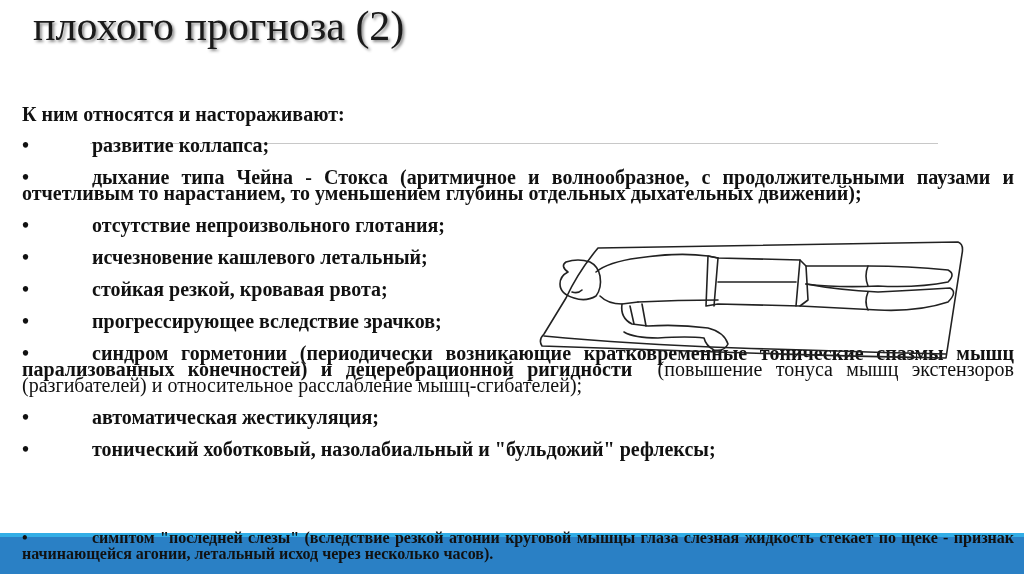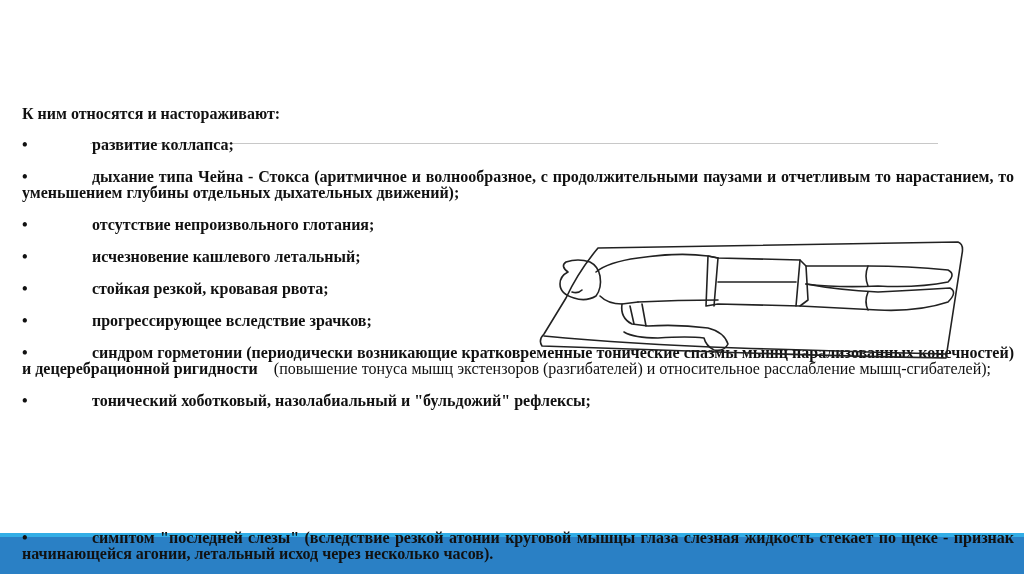--- a/index.html
+++ b/index.html
@@ -16,21 +16,21 @@
     text-shadow: 2px 2px 3px rgba(0,0,0,0.45);
     margin: 0;
   }
   .title span { display: block; }
   .rule {
     position: absolute; left: 90px; top: 143px; width: 848px; height: 1px;
     background: #c8c8c8;
   }
   .content {
     position: absolute; left: 22px; top: 106px; width: 992px;
-    font-size: 16px; font-weight: bold; line-height: 16px;
+    font-size: 20px; font-weight: bold; line-height: 16px;
   }
   .intro { margin: 0 0 15px 0; }
   .item { margin: 0 0 16px 0; text-align: justify; text-align-last: left; }
   .item .bullet { display: inline-block; width: 70px; }
   .item .normal { font-weight: normal; margin-left: 12px; }
   .illustration {
     position: absolute; left: 538px; top: 232px; width: 428px; height: 128px;
   }
   .footer-band {
     position: absolute; left: 0; top: 533px; width: 1024px; height: 41px;
@@ -40,20 +40,21 @@
     position: absolute; left: 0; top: 0; width: 100%; height: 4px;
     background: #33aee6;
   }
   .last-item-wrap { position: absolute; left: 22px; top: 514px; width: 992px; z-index: 2;
     font-size: 16px; font-weight: bold; line-height: 16px; text-align: justify; text-align-last: left; }
 </style>
 </head>
 <body>
 
 <h1 class="title">
+  <span>плохого прогноза (2)</span>
 </h1>
 
 <div class="rule"></div>
 
 <div class="content">
   <p class="intro">К ним относятся и настораживают:</p>
 
   <p class="item"><span class="bullet">•</span><span>развитие коллапса;</span></p>
 
   <p class="item"><span class="bullet">•</span><span>дыхание типа Чейна - Стокса (аритмичное и волнообразное, с продолжительными паузами и отчетливым то нарастанием, то уменьшением глубины отдельных дыхательных движений);</span></p>
@@ -62,20 +63,21 @@
   <p class="item"><span class="bullet">•</span><span>отсутствие непроизвольного глотания;</span></p>
 
   <p class="item"><span class="bullet">•</span><span>исчезновение кашлевого летальный;</span></p>
 
   <p class="item"><span class="bullet">•</span><span>стойкая резкой, кровавая рвота;</span></p>
 
   <p class="item"><span class="bullet">•</span><span>прогрессирующее вследствие зрачков;</span></p>
 
   <p class="item"><span class="bullet">•</span><span>синдром горметонии (периодически возникающие кратковременные тонические спазмы мышц парализованных конечностей) и децеребрационной ригидности</span><span class="normal"> (повышение тонуса мышц экстензоров (разгибателей) и относительное расслабление мышц-сгибателей);</span></p>
 
+  <p class="item"><span class="bullet">•</span><span>автоматическая жестикуляция;</span></p>
 
   <p class="item"><span class="bullet">•</span><span>тонический хоботковый, назолабиальный и "бульдожий" рефлексы;</span></p>
 </div>
 
 <div class="footer-band">
   <div class="stripe"></div>
 </div>
 
 <p class="last-item-wrap"><span style="display:inline-block;width:70px">•</span><span>симптом "последней слезы" (вследствие резкой атонии круговой мышцы глаза слезная жидкость стекает по щеке - признак начинающейся агонии, летальный исход через несколько часов).</span></p>
 

